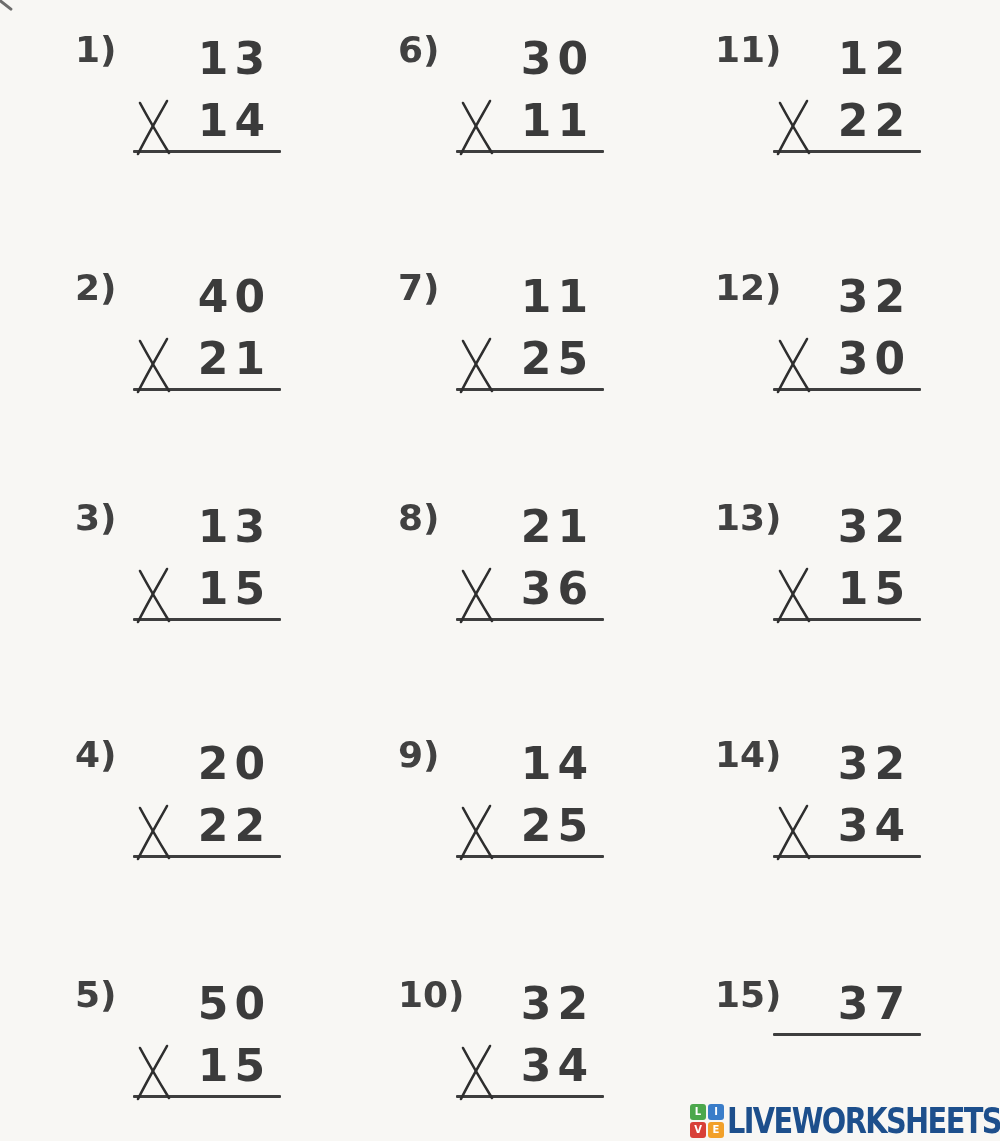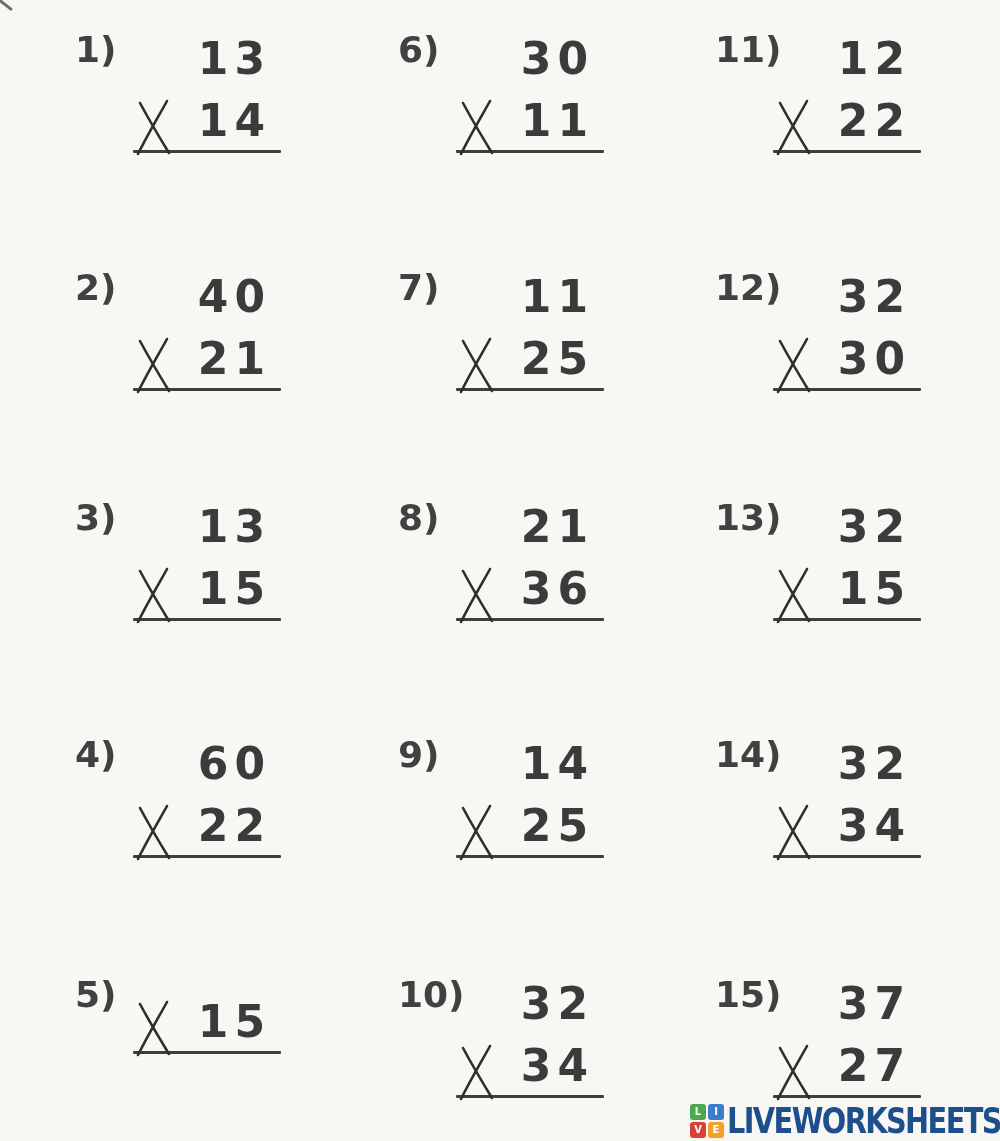--- a/index.html
+++ b/index.html
@@ -134,35 +134,36 @@
         </svg>
         <span class="num bottom-operand">15</span>
       </div>
       <div class="rule"></div>
     </div>
   </div>
 
   <div class="cell c1">
     <span class="plabel">4)</span>
     <div class="pbody">
-      <div class="num top-operand">60</div>
+      <div class="num top-operand">20</div>
       <div class="op-row">
         <svg class="xmark" viewBox="0 0 40 58" fill="none" xmlns="http://www.w3.org/2000/svg">
           <path d="M6 4 C 13 17, 24 36, 35 54" stroke="#2e2e2e" stroke-width="2.6" stroke-linecap="round"></path>
           <path d="M33 2 C 27 13, 14 35, 4 55" stroke="#2e2e2e" stroke-width="2.6" stroke-linecap="round"></path>
         </svg>
         <span class="num bottom-operand">22</span>
       </div>
       <div class="rule"></div>
     </div>
   </div>
 
   <div class="cell c1">
     <span class="plabel">5)</span>
     <div class="pbody">
+      <div class="num top-operand">50</div>
       <div class="op-row">
         <svg class="xmark" viewBox="0 0 40 58" fill="none" xmlns="http://www.w3.org/2000/svg">
           <path d="M6 4 C 13 17, 24 36, 35 54" stroke="#2e2e2e" stroke-width="2.6" stroke-linecap="round"></path>
           <path d="M33 2 C 27 13, 14 35, 4 55" stroke="#2e2e2e" stroke-width="2.6" stroke-linecap="round"></path>
         </svg>
         <span class="num bottom-operand">15</span>
       </div>
       <div class="rule"></div>
     </div>
   </div>
@@ -299,27 +300,20 @@
         <span class="num bottom-operand">34</span>
       </div>
       <div class="rule"></div>
     </div>
   </div>
 
   <div class="cell c3">
     <span class="plabel">15)</span>
     <div class="pbody">
       <div class="num top-operand">37</div>
-      <div class="op-row">
-        <svg class="xmark" viewBox="0 0 40 58" fill="none" xmlns="http://www.w3.org/2000/svg">
-          <path d="M6 4 C 13 17, 24 36, 35 54" stroke="#2e2e2e" stroke-width="2.6" stroke-linecap="round"></path>
-          <path d="M33 2 C 27 13, 14 35, 4 55" stroke="#2e2e2e" stroke-width="2.6" stroke-linecap="round"></path>
-        </svg>
-        <span class="num bottom-operand">27</span>
-      </div>
       <div class="rule"></div>
     </div>
   </div>
 </div>
 
   <div class="logo">
     <span class="logo-blocks">
         <span class="lb" style="background: rgb(76, 168, 76);">L</span>
         <span class="lb" style="background: rgb(58, 125, 201);">I</span>
         <span class="lb" style="background: rgb(216, 64, 56);">V</span>

